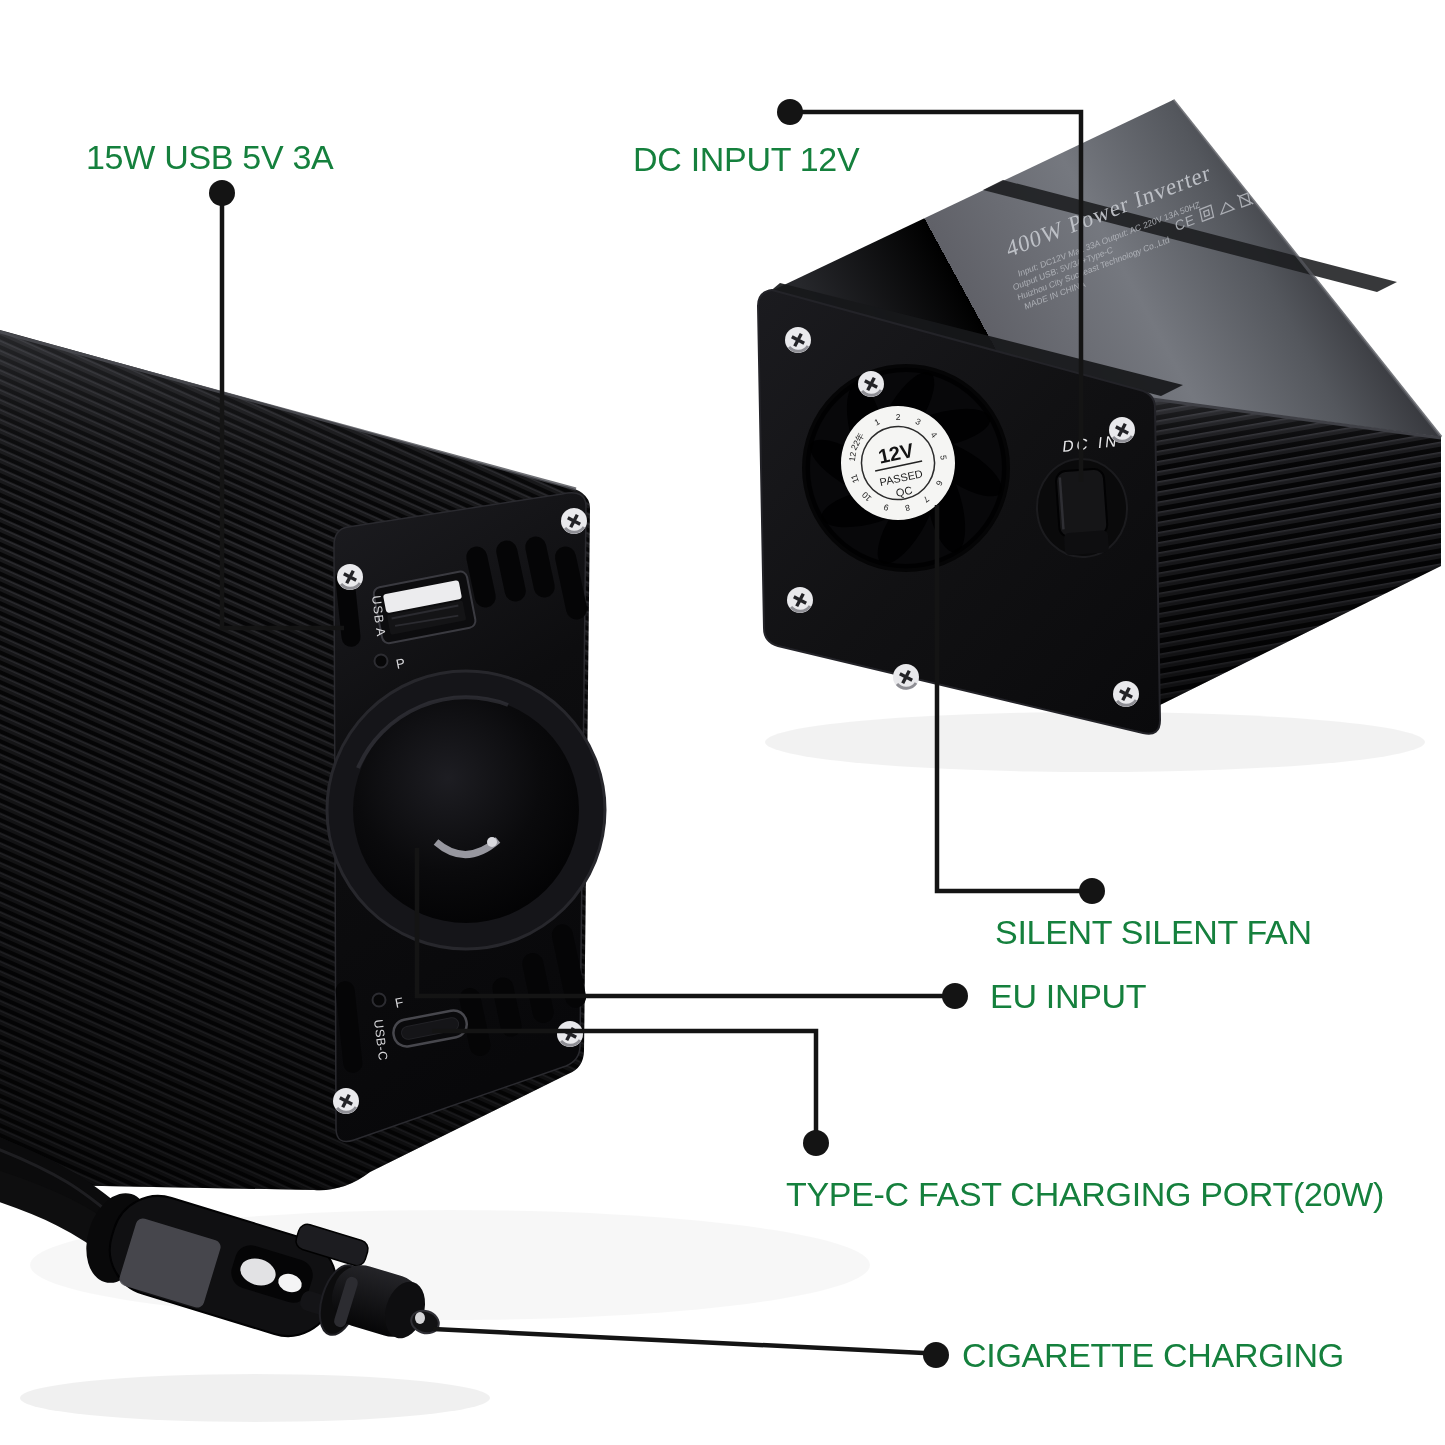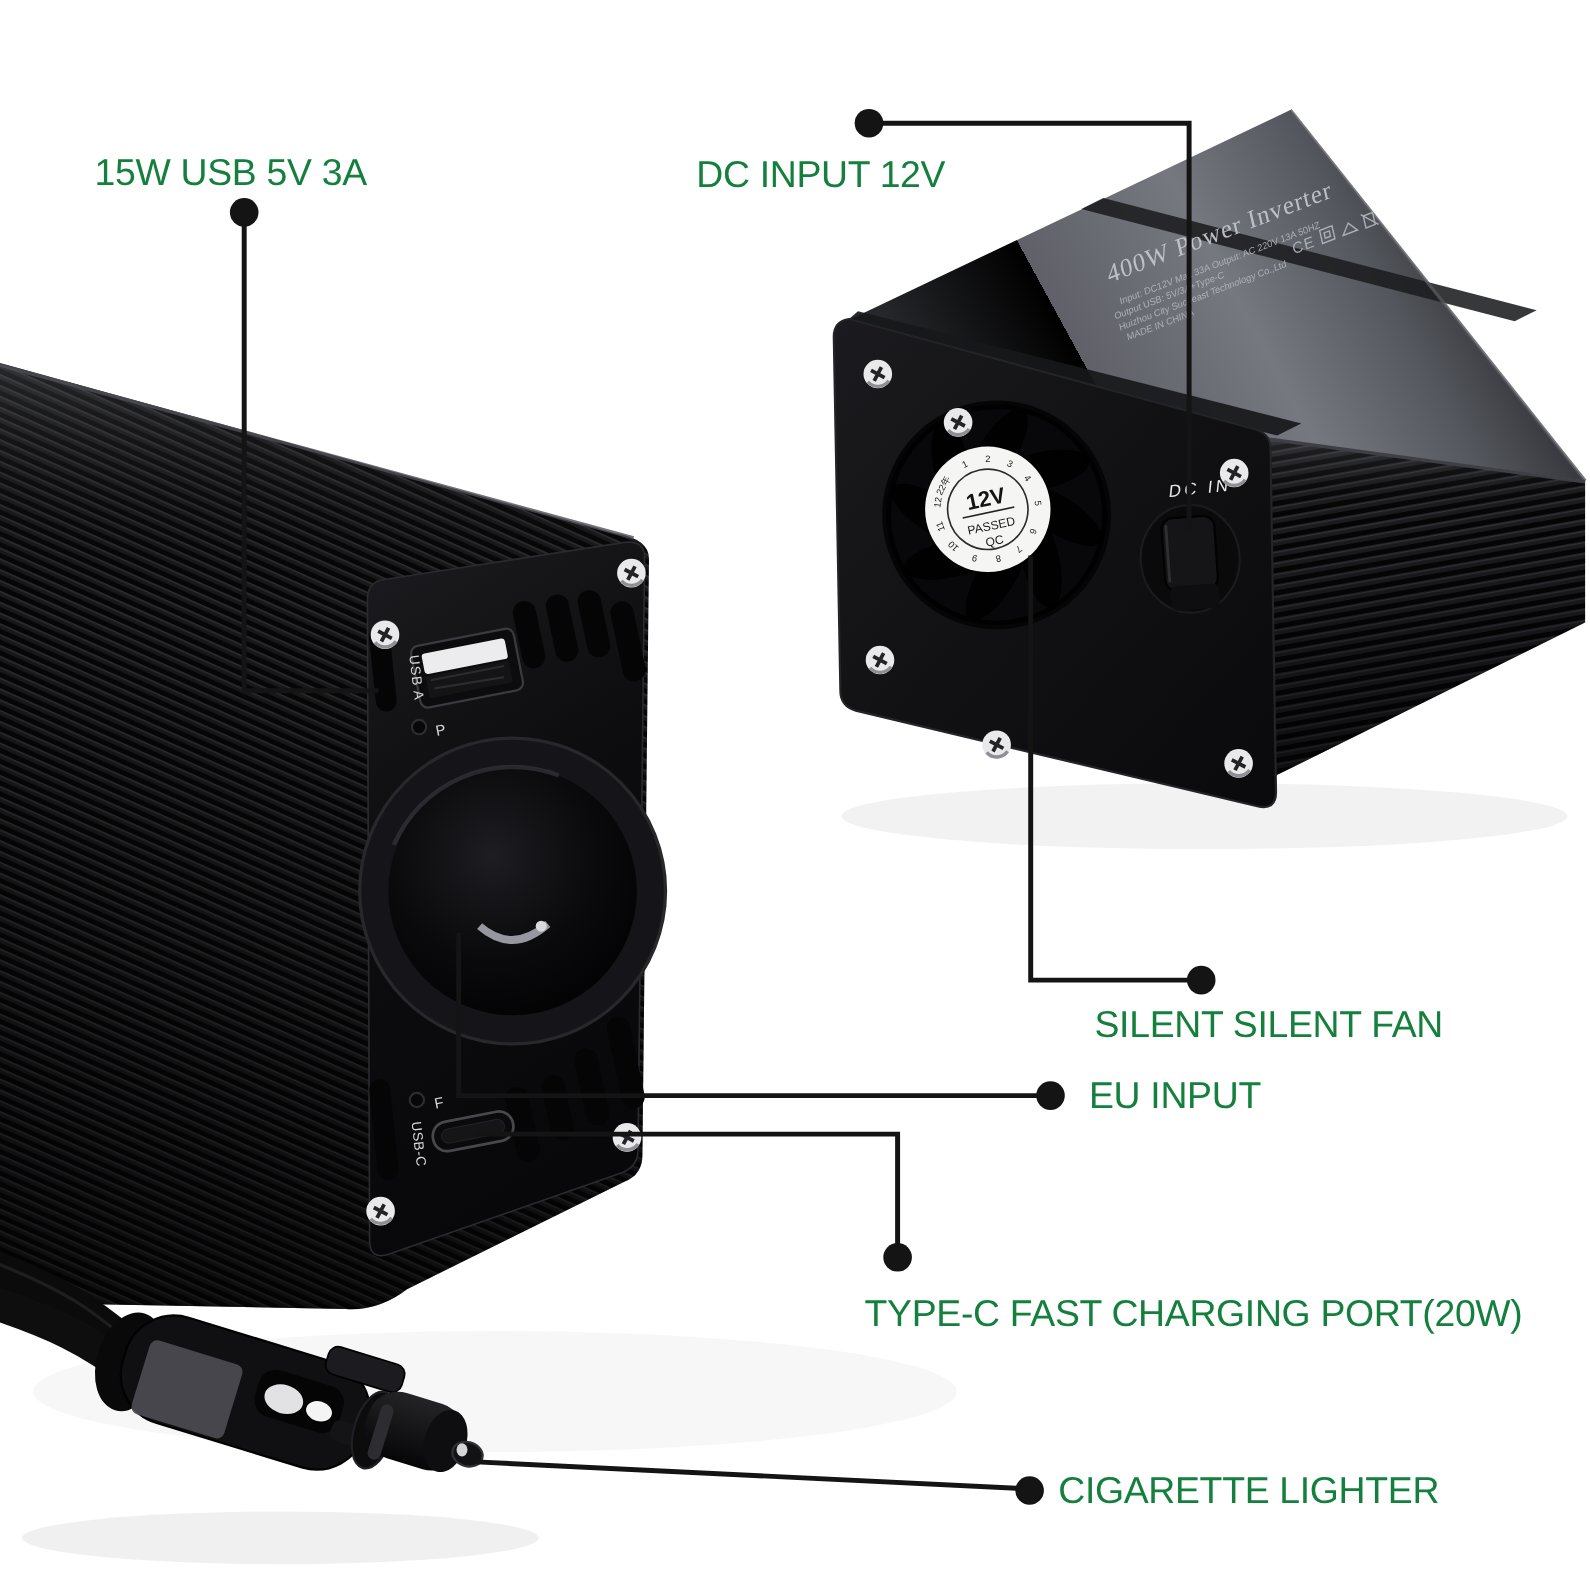--- a/index.html
+++ b/index.html
@@ -253,15 +253,15 @@
     <circle cx="816" cy="1143" r="13"></circle>
     <circle cx="936" cy="1355" r="13"></circle>
   </g>
 </svg>
 
 <div class="callout" style="left:86px;top:140px;">15W USB 5V 3A</div>
 <div class="callout" style="left:633px;top:142px;">DC INPUT 12V</div>
 <div class="callout" style="left:995px;top:915px;">SILENT SILENT FAN</div>
 <div class="callout" style="left:990px;top:979px;">EU INPUT</div>
 <div class="callout" style="left:766px;top:1177px;margin-left:20px;">TYPE-C FAST CHARGING PORT(20W)</div>
-<div class="callout" style="left:962px;top:1338px;">CIGARETTE LIGHTER</div>
+<div class="callout" style="left:962px;top:1338px;">CIGARETTE CHARGING</div>
 
 </div>
 
 </body></html>

